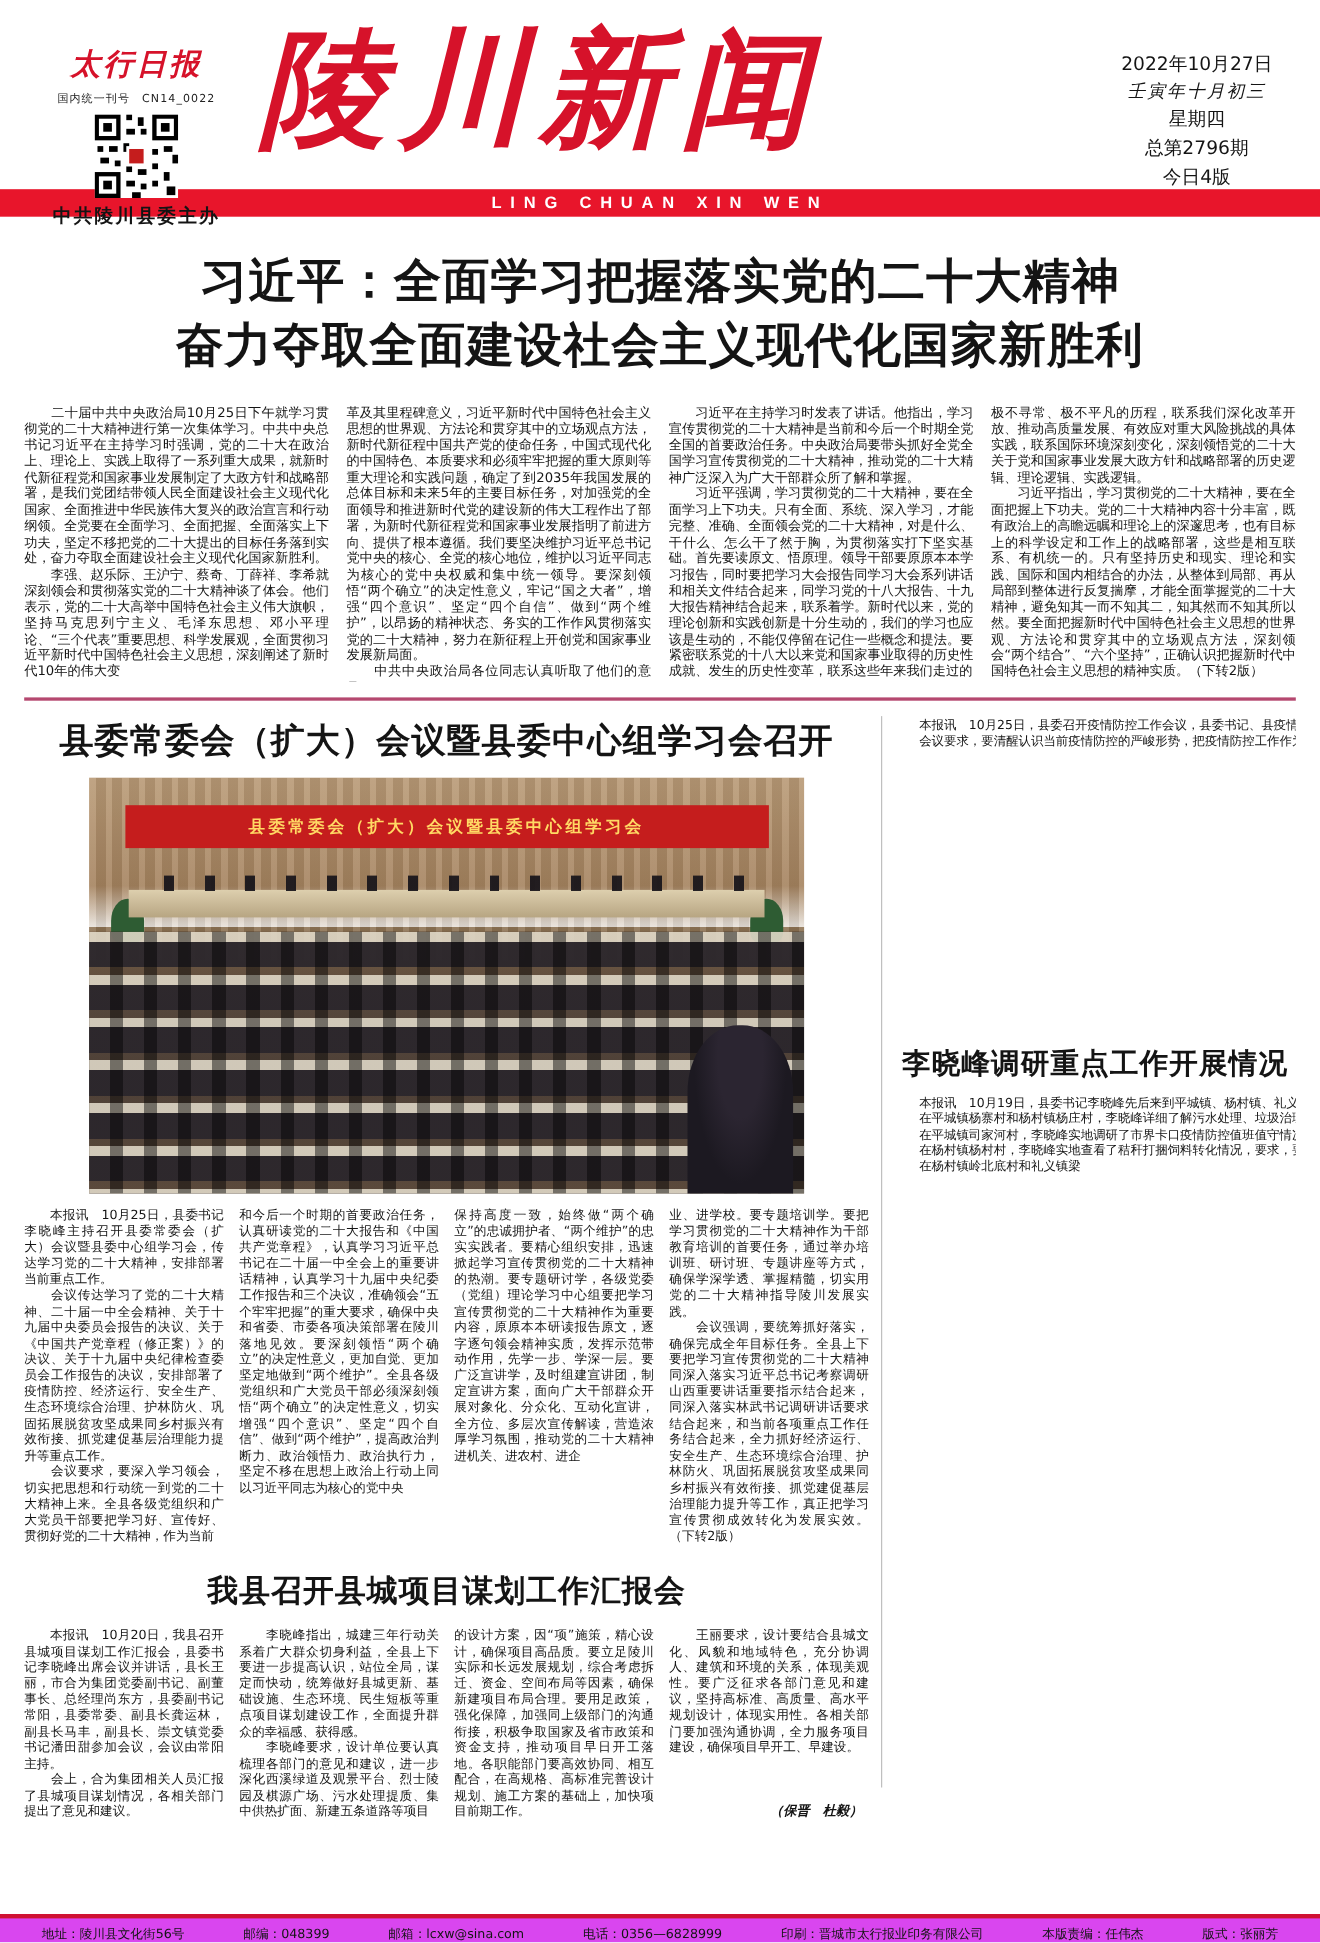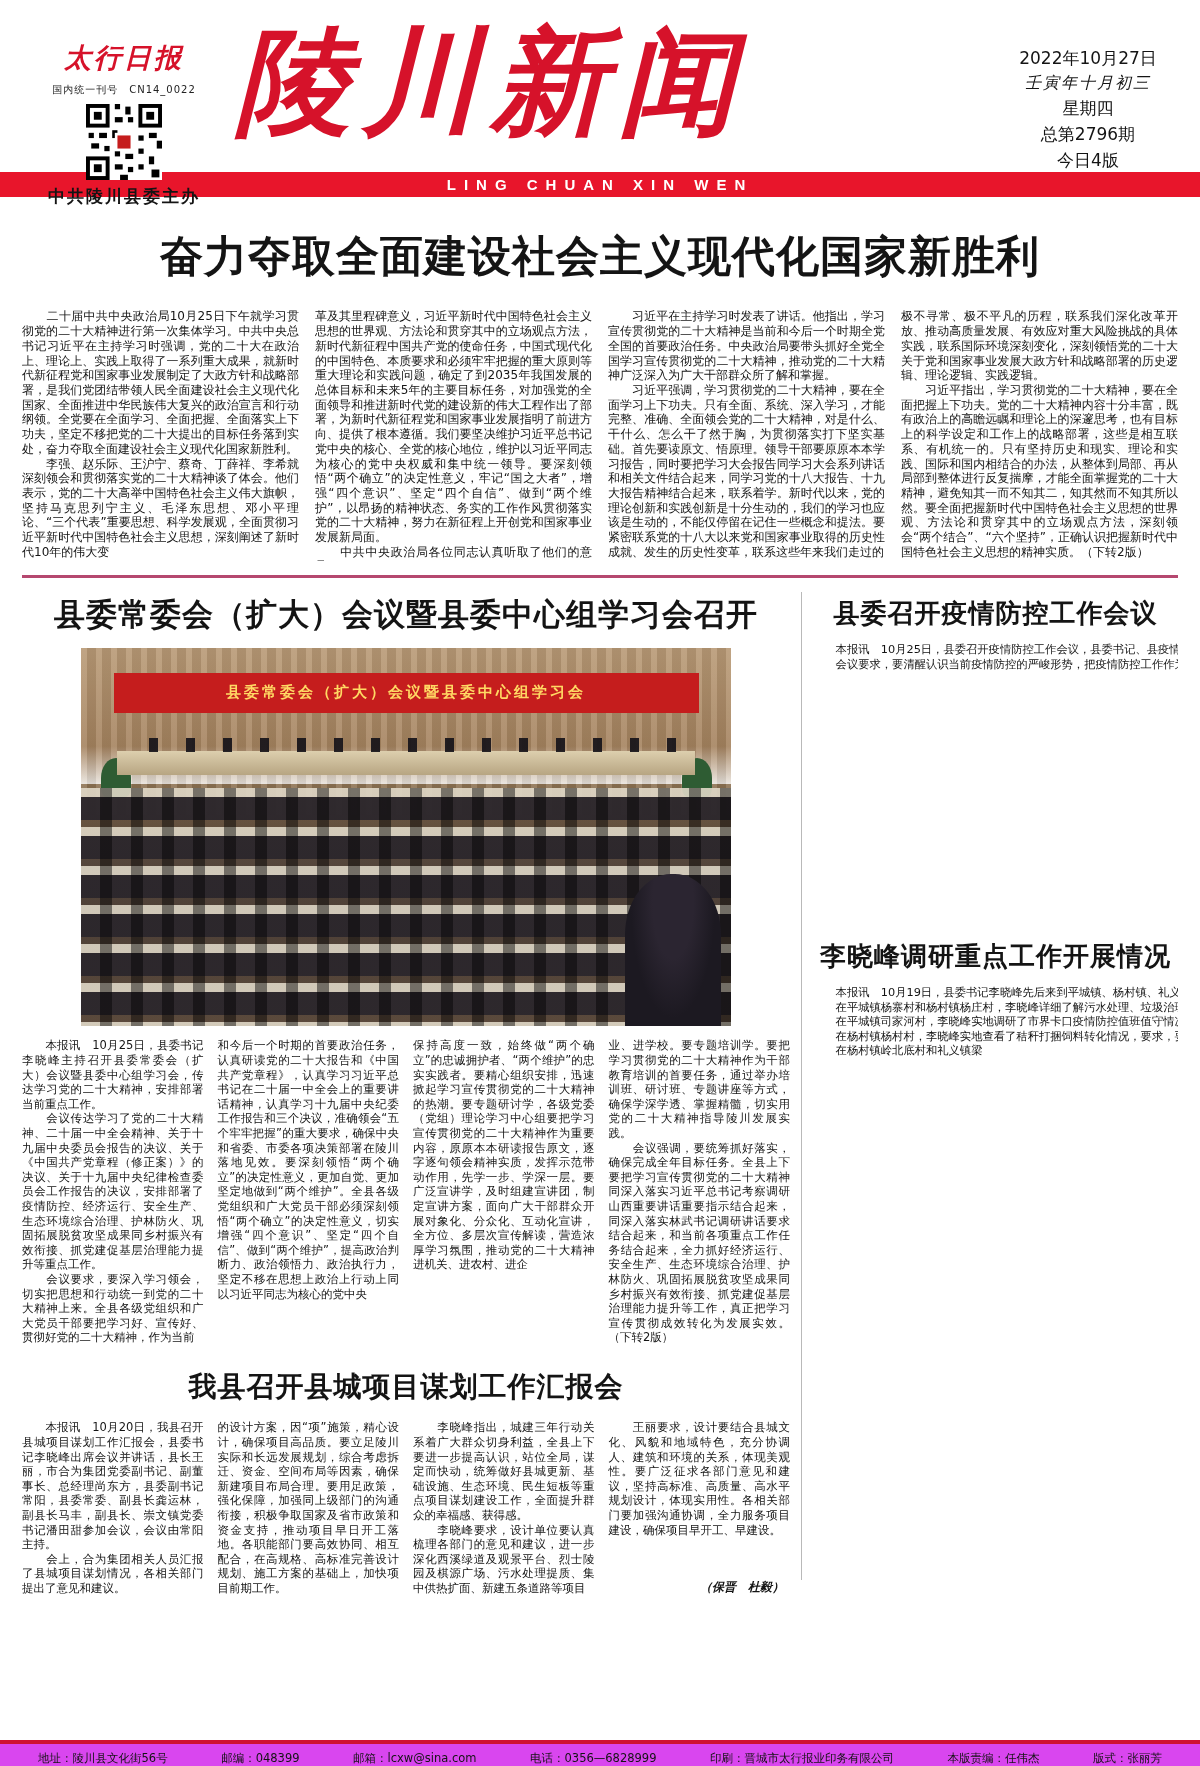--- a/index.html
+++ b/index.html
@@ -141,20 +141,21 @@
       <div>星期四</div>
       <div>总第2796期</div>
       <div>今日4版</div>
     </div>
   </div>
 
   <div class="pinyin-bar">LING CHUAN XIN WEN</div>
 
   <div class="lead">
     <div class="lead-headline">
+      <div>习近平：全面学习把握落实党的二十大精神</div>
       <div>奋力夺取全面建设社会主义现代化国家新胜利</div>
     </div>
     <div class="lead-cols">
       <div class="col">　　二十届中共中央政治局10月25日下午就学习贯彻党的二十大精神进行第一次集体学习。中共中央总书记习近平在主持学习时强调，党的二十大在政治上、理论上、实践上取得了一系列重大成果，就新时代新征程党和国家事业发展制定了大政方针和战略部署，是我们党团结带领人民全面建设社会主义现代化国家、全面推进中华民族伟大复兴的政治宣言和行动纲领。全党要在全面学习、全面把握、全面落实上下功夫，坚定不移把党的二十大提出的目标任务落到实处，奋力夺取全面建设社会主义现代化国家新胜利。
 　　李强、赵乐际、王沪宁、蔡奇、丁薛祥、李希就深刻领会和贯彻落实党的二十大精神谈了体会。他们表示，党的二十大高举中国特色社会主义伟大旗帜，坚持马克思列宁主义、毛泽东思想、邓小平理论、“三个代表”重要思想、科学发展观，全面贯彻习近平新时代中国特色社会主义思想，深刻阐述了新时代10年的伟大变</div>
       <div class="col">革及其里程碑意义，习近平新时代中国特色社会主义思想的世界观、方法论和贯穿其中的立场观点方法，新时代新征程中国共产党的使命任务，中国式现代化的中国特色、本质要求和必须牢牢把握的重大原则等重大理论和实践问题，确定了到2035年我国发展的总体目标和未来5年的主要目标任务，对加强党的全面领导和推进新时代党的建设新的伟大工程作出了部署，为新时代新征程党和国家事业发展指明了前进方向、提供了根本遵循。我们要坚决维护习近平总书记党中央的核心、全党的核心地位，维护以习近平同志为核心的党中央权威和集中统一领导。要深刻领悟“两个确立”的决定性意义，牢记“国之大者”，增强“四个意识”、坚定“四个自信”、做到“两个维护”，以昂扬的精神状态、务实的工作作风贯彻落实党的二十大精神，努力在新征程上开创党和国家事业发展新局面。
 　　中共中央政治局各位同志认真听取了他们的意见。</div>
       <div class="col">　　习近平在主持学习时发表了讲话。他指出，学习宣传贯彻党的二十大精神是当前和今后一个时期全党全国的首要政治任务。中央政治局要带头抓好全党全国学习宣传贯彻党的二十大精神，推动党的二十大精神广泛深入为广大干部群众所了解和掌握。
 　　习近平强调，学习贯彻党的二十大精神，要在全面学习上下功夫。只有全面、系统、深入学习，才能完整、准确、全面领会党的二十大精神，对是什么、干什么、怎么干了然于胸，为贯彻落实打下坚实基础。首先要读原文、悟原理。领导干部要原原本本学习报告，同时要把学习大会报告同学习大会系列讲话和相关文件结合起来，同学习党的十八大报告、十九大报告精神结合起来，联系着学。新时代以来，党的理论创新和实践创新是十分生动的，我们的学习也应该是生动的，不能仅停留在记住一些概念和提法。要紧密联系党的十八大以来党和国家事业取得的历史性成就、发生的历史性变革，联系这些年来我们走过的</div>
       <div class="col">极不寻常、极不平凡的历程，联系我们深化改革开放、推动高质量发展、有效应对重大风险挑战的具体实践，联系国际环境深刻变化，深刻领悟党的二十大关于党和国家事业发展大政方针和战略部署的历史逻辑、理论逻辑、实践逻辑。
@@ -186,34 +187,33 @@
         <div class="col">和今后一个时期的首要政治任务，认真研读党的二十大报告和《中国共产党章程》，认真学习习近平总书记在二十届一中全会上的重要讲话精神，认真学习十九届中央纪委工作报告和三个决议，准确领会“五个牢牢把握”的重大要求，确保中央和省委、市委各项决策部署在陵川落地见效。要深刻领悟“两个确立”的决定性意义，更加自觉、更加坚定地做到“两个维护”。全县各级党组织和广大党员干部必须深刻领悟“两个确立”的决定性意义，切实增强“四个意识”、坚定“四个自信”、做到“两个维护”，提高政治判断力、政治领悟力、政治执行力，坚定不移在思想上政治上行动上同以习近平同志为核心的党中央</div>
         <div class="col">保持高度一致，始终做“两个确立”的忠诚拥护者、“两个维护”的忠实实践者。要精心组织安排，迅速掀起学习宣传贯彻党的二十大精神的热潮。要专题研讨学，各级党委（党组）理论学习中心组要把学习宣传贯彻党的二十大精神作为重要内容，原原本本研读报告原文，逐字逐句领会精神实质，发挥示范带动作用，先学一步、学深一层。要广泛宣讲学，及时组建宣讲团，制定宣讲方案，面向广大干部群众开展对象化、分众化、互动化宣讲，全方位、多层次宣传解读，营造浓厚学习氛围，推动党的二十大精神进机关、进农村、进企</div>
         <div class="col">业、进学校。要专题培训学。要把学习贯彻党的二十大精神作为干部教育培训的首要任务，通过举办培训班、研讨班、专题讲座等方式，确保学深学透、掌握精髓，切实用党的二十大精神指导陵川发展实践。
 　　会议强调，要统筹抓好落实，确保完成全年目标任务。全县上下要把学习宣传贯彻党的二十大精神同深入落实习近平总书记考察调研山西重要讲话重要指示结合起来，同深入落实林武书记调研讲话要求结合起来，和当前各项重点工作任务结合起来，全力抓好经济运行、安全生产、生态环境综合治理、护林防火、巩固拓展脱贫攻坚成果同乡村振兴有效衔接、抓党建促基层治理能力提升等工作，真正把学习宣传贯彻成效转化为发展实效。（下转2版）</div>
       </div>
 
       <div class="project-headline">我县召开县城项目谋划工作汇报会</div>
       <div class="project-cols">
         <div class="col">　　本报讯　10月20日，我县召开县城项目谋划工作汇报会，县委书记李晓峰出席会议并讲话，县长王丽，市合为集团党委副书记、副董事长、总经理尚东方，县委副书记常阳，县委常委、副县长龚运林，副县长马丰，副县长、崇文镇党委书记潘田甜参加会议，会议由常阳主持。
 　　会上，合为集团相关人员汇报了县城项目谋划情况，各相关部门提出了意见和建议。</div>
-        <div class="col">的设计方案，因“项”施策，精心设计，确保项目高品质。要立足陵川实际和长远发展规划，综合考虑拆迁、资金、空间布局等因素，确保新建项目布局合理。要用足政策，强化保障，加强同上级部门的沟通衔接，积极争取国家及省市政策和资金支持，推动项目早日开工落地。各职能部门要高效协同、相互配合，在高规格、高标准完善设计规划、施工方案的基础上，加快项目前期工作。</div>
         <div class="col">　　李晓峰指出，城建三年行动关系着广大群众切身利益，全县上下要进一步提高认识，站位全局，谋定而快动，统筹做好县城更新、基础设施、生态环境、民生短板等重点项目谋划建设工作，全面提升群众的幸福感、获得感。
 　　李晓峰要求，设计单位要认真梳理各部门的意见和建议，进一步深化西溪绿道及观景平台、烈士陵园及棋源广场、污水处理提质、集中供热扩面、新建五条道路等项目</div>
+        <div class="col">的设计方案，因“项”施策，精心设计，确保项目高品质。要立足陵川实际和长远发展规划，综合考虑拆迁、资金、空间布局等因素，确保新建项目布局合理。要用足政策，强化保障，加强同上级部门的沟通衔接，积极争取国家及省市政策和资金支持，推动项目早日开工落地。各职能部门要高效协同、相互配合，在高规格、高标准完善设计规划、施工方案的基础上，加快项目前期工作。</div>
         <div class="colwrap" style="flex:1;">
           <div class="col">　　王丽要求，设计要结合县城文化、风貌和地域特色，充分协调人、建筑和环境的关系，体现美观性。要广泛征求各部门意见和建议，坚持高标准、高质量、高水平规划设计，体现实用性。各相关部门要加强沟通协调，全力服务项目建设，确保项目早开工、早建设。</div>
           <div class="byline">（保晋　杜毅）</div>
         </div>
       </div>
     </div>
 
     <div class="vr"></div>
 
     <div class="main-right">
-      <div class="rh epidemic-headline">县委召开疫情防控工作会议</div>
       <div class="cols2 epidemic-cols">
         <div class="col">　　本报讯　10月25日，县委召开疫情防控工作会议，县委书记、县疫情防控领导小组组长李晓峰出席会议并讲话，县长、县疫情防控领导小组组长王丽，县委副书记、县疫情防控领导小组第一副组长常阳，县领导王立新、王京、原红芳、李广亮、张勇力、吉东剑、龚运林、王嘉、陈洪光、史君等参加会议。
 　　会议要求，要清醒认识当前疫情防控的严峻形势，把疫情防控工作作为头等大事来抓，严格按照省委“早、快、准”和市委“十个必须”要求，责任再压实、任务再细化、措施再强化。要加强调度，及时分析研判形势，科学制定好应急预案，优化防控流程，清单化管</div>
         <div class="colwrap">
           <div class="col">理，制度化落实，确保出现问题能够及时响应。对工作中存在的问题，要做到立行立改，堵住一切漏洞。要严格管控，持续落实好“第一时间、第一落点”管控、“落地核酸＋点对点转运＋精准赋码＋分类管控”等工作机制，切实加强农贸市场、学校、景区、商超等重点部位防控，严防输入性、聚集性、关联性感染风险。要提升应急指挥、监测预警、区域核酸检测、流调溯源、转运隔离、集中隔离、医疗救治、物资储备、数字防控9种能力，确保以快制快，有备无患。要加强督促检查，推动工作落实、措施落实、责任落实，坚决守住陵川阵地。</div>
 
         </div>
       </div>
 
       <div class="rh research-headline">李晓峰调研重点工作开展情况</div>

